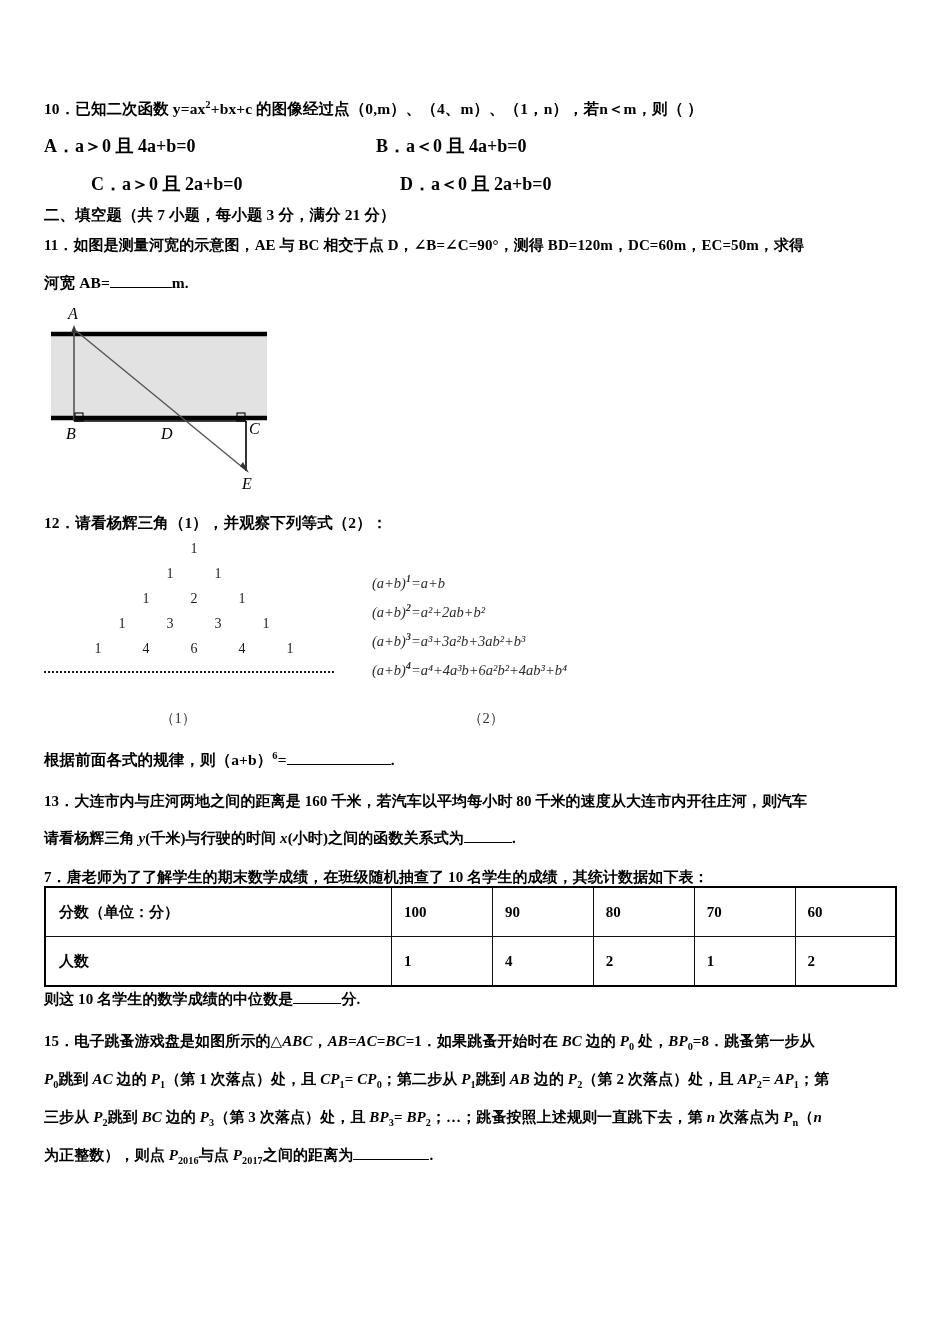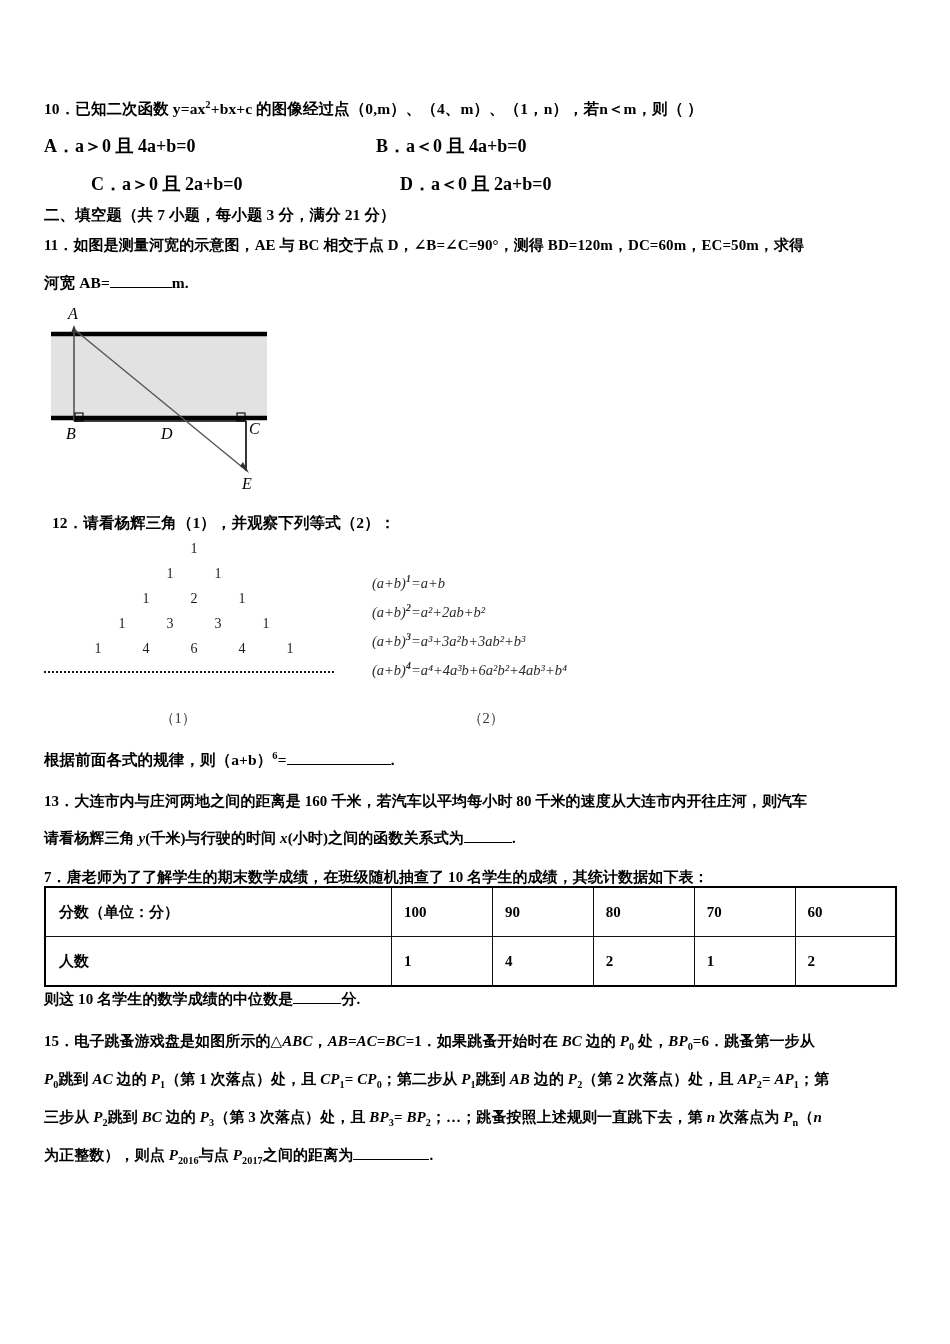--- a/index.html
+++ b/index.html
@@ -201,21 +201,21 @@
       <rect x="193" y="110" width="8" height="8" fill="none" stroke="#000" stroke-width="1.1"></rect>
 
       <text x="24" y="16" font-family="Liberation Serif, serif" font-size="16" font-style="italic">A</text>
       <text x="22" y="136" font-family="Liberation Serif, serif" font-size="16" font-style="italic">B</text>
       <text x="205" y="131" font-family="Liberation Serif, serif" font-size="16" font-style="italic">C</text>
       <text x="117" y="136" font-family="Liberation Serif, serif" font-size="16" font-style="italic">D</text>
       <text x="198" y="186" font-family="Liberation Serif, serif" font-size="16" font-style="italic">E</text>
     </svg>
   </div>
 
-  <div class="q-line" style="left:44px; top:511px;margin-left:8px;">12．请看杨辉三角（1），并观察下列等式（2）：</div>
+  <div class="q-line" style="left:44px; top:511px;">12．请看杨辉三角（1），并观察下列等式（2）：</div>
 
   <div class="pascal">
     <div class="pascal-row">
       <span class="pascal-cell">1</span>
     </div>
     <div class="pascal-row">
       <span class="pascal-cell">1</span>
       <span class="pascal-cell">1</span>
     </div>
     <div class="pascal-row">
@@ -287,21 +287,21 @@
         <td>2</td>
       </tr>
     </tbody>
   </table>
 
   <div class="q-line" style="left:44px; top:988px; font-size:15px;">
     <span>则这 10 名学生的数学成绩的中位数是</span><span class="blank bl-sm"></span><span>分.</span>
   </div>
 
   <div class="q-line" style="left:44px; top:1030px; font-size:15px;">
-    <span>15．电子跳蚤游戏盘是如图所示的△</span><span class="mathvar">ABC</span><span>，</span><span class="mathvar">AB=AC=BC</span><span>=1．如果跳蚤开始时在 </span><span class="mathvar">BC</span><span> 边的 </span><span class="mathvar">P</span><sub>0</sub><span> 处，</span><span class="mathvar">BP</span><sub>0</sub><span>=6．跳蚤第一步从</span>
+    <span>15．电子跳蚤游戏盘是如图所示的△</span><span class="mathvar">ABC</span><span>，</span><span class="mathvar">AB=AC=BC</span><span>=1．如果跳蚤开始时在 </span><span class="mathvar">BC</span><span> 边的 </span><span class="mathvar">P</span><sub>0</sub><span> 处，</span><span class="mathvar">BP</span><sub>0</sub><span>=8．跳蚤第一步从</span>
   </div>
 
   <div class="q-line" style="left:44px; top:1068px; font-size:15px;">
     <span class="mathvar">P</span><sub>0</sub><span>跳到 </span><span class="mathvar">AC</span><span> 边的 </span><span class="mathvar">P</span><sub>1</sub><span>（第 1 次落点）处，且 </span><span class="mathvar">CP</span><sub>1</sub><span>= </span><span class="mathvar">CP</span><sub>0</sub><span>；第二步从 </span><span class="mathvar">P</span><sub>1</sub><span>跳到 </span><span class="mathvar">AB</span><span> 边的 </span><span class="mathvar">P</span><sub>2</sub><span>（第 2 次落点）处，且 </span><span class="mathvar">AP</span><sub>2</sub><span>= </span><span class="mathvar">AP</span><sub>1</sub><span>；第</span>
   </div>
 
   <div class="q-line" style="left:44px; top:1106px; font-size:15px;">
     <span>三步从 </span><span class="mathvar">P</span><sub>2</sub><span>跳到 </span><span class="mathvar">BC</span><span> 边的 </span><span class="mathvar">P</span><sub>3</sub><span>（第 3 次落点）处，且 </span><span class="mathvar">BP</span><sub>3</sub><span>= </span><span class="mathvar">BP</span><sub>2</sub><span>；…；跳蚤按照上述规则一直跳下去，第 </span><span class="mathvar">n</span><span> 次落点为 </span><span class="mathvar">P</span><sub>n</sub><span>（</span><span class="mathvar">n</span>
   </div>
 

